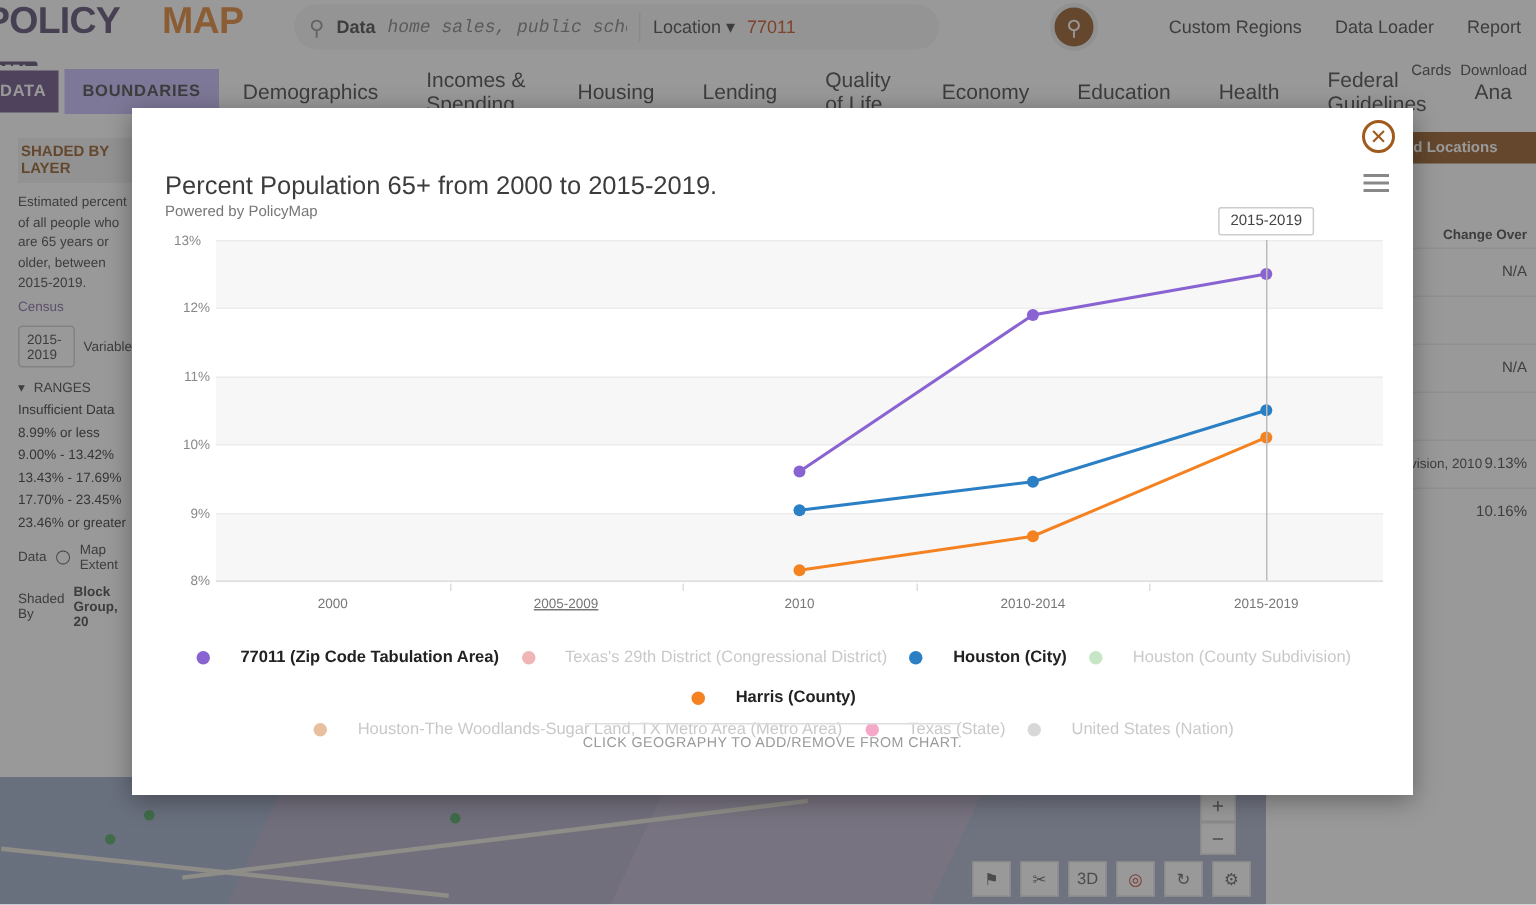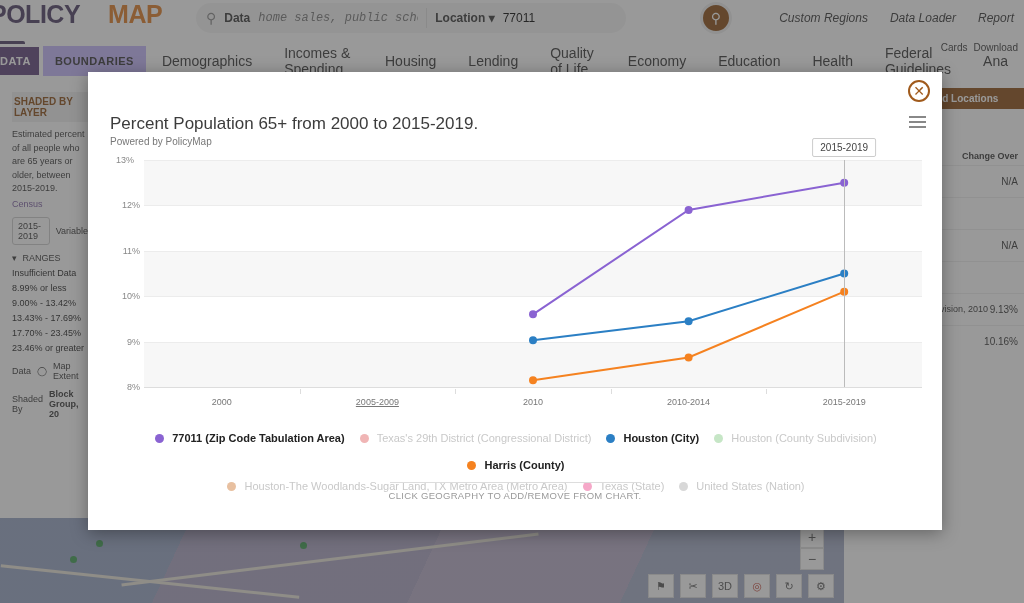--- a/index.html
+++ b/index.html
@@ -33,29 +33,29 @@
     padding: 0 10px; gap: 8px;
   }
   .search-ico { color: #888; font-size: 14px; }
   .search-lbl { font-size: 12px; font-weight: bold; color: #333; }
   .search-input {
     border: none; background: transparent; outline: none;
     font-size: 12px; font-style: italic; color: #999; width: 160px;
     font-family: Liberation Mono, monospace;
   }
   .divider-v { width: 1px; height: 20px; background: #ddd; }
-  .loc-lbl { font-size: 12px; font-weight: bold; color: #333; }
-  .loc-val { font-size: 12px; color: #000000; }
+  .loc-lbl { font-size: 12px; font-weight: normal; color: #333; }
+  .loc-val { font-size: 12px; color: #c2410c; }
   .search-btn {
     position: absolute; left: 700px; top: 2px; width: 32px; height: 32px;
     border-radius: 50%; background: #8a4b11; color: #fff;
     display: flex; align-items: center; justify-content: center; font-size: 14px;
     border: 3px solid #eee;
   }
-  .topnav-right { position: absolute; right: 0px; top: 6px; display: flex; gap: 2px; font-style: italic; }
+  .topnav-right { position: absolute; right: 0px; top: 6px; display: flex; gap: 2px; }
   .topnav-right span {
     font-size: 12px; color: #333; padding: 5px 10px;
   }
 
   .tabsbar {
     position: absolute; top: 44px; left: 0; width: 1024px; height: 34px;
     background: #fff; display: flex; align-items: center;
   }
   .tab-data {
     background: #5b3f78; color: #fff; font-size: 11px; font-weight: bold;
@@ -152,21 +152,21 @@
     position: absolute; border: 1px solid #ccc; background: #fff;
     font-size: 10px; color: #444; padding: 3px 7px; border-radius: 2px;
     transform: translateX(-50%); white-space: nowrap;
   }
 
   .legend {
     position: absolute; left: 22px; top: 360px; width: 812px;
     display: flex; flex-direction: column; align-items: center; gap: 9px;
   }
   .legend-row { display: flex; align-items: center; justify-content: center; gap: 15px; flex-wrap: wrap; }
-  .legend-item { display: flex; align-items: center; gap: 8px; cursor: pointer; font-size: 11px; }
+  .legend-item { display: flex; align-items: center; gap: 20px; cursor: pointer; font-size: 11px; }
   .legend-item.on { color: #222; font-weight: bold; }
   .legend-item.off { color: #c9c9c9; }
   .dot { width: 9px; height: 9px; border-radius: 50%; flex: none; }
   .foot-rule { position: absolute; left: 50%; top: 410px; transform: translateX(-50%); width: 250px; height: 1px; background: #ddd; }
   .foot-txt {
     position: absolute; left: 50%; top: 418px; transform: translateX(-50%);
     font-size: 9.5px; color: #9a9a9a; letter-spacing: .3px; white-space: nowrap;
   }
 </style>
 </head>

